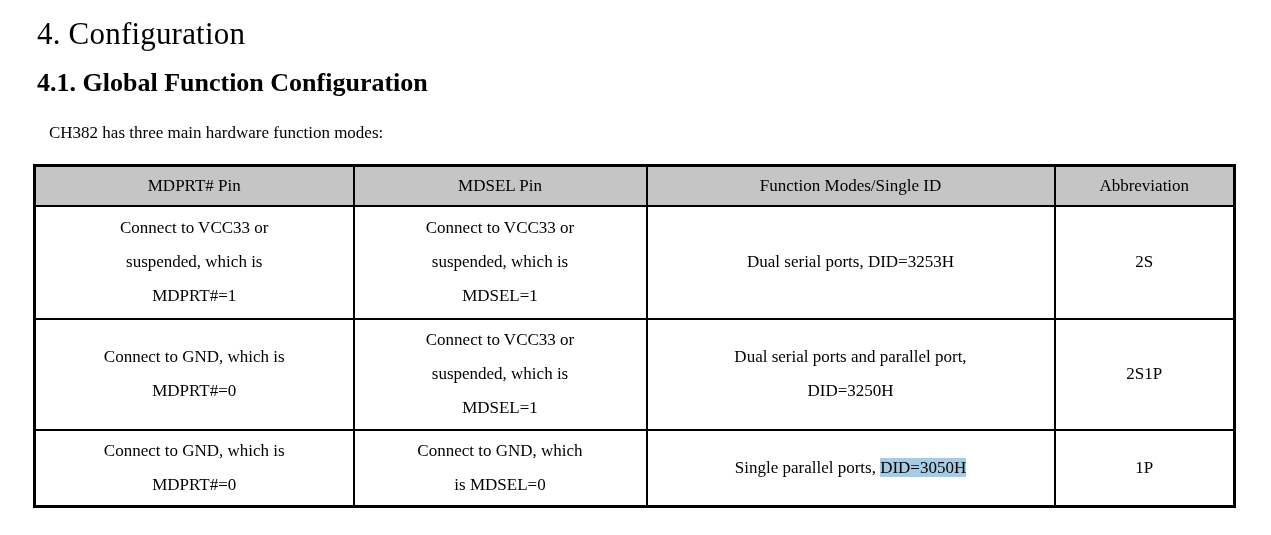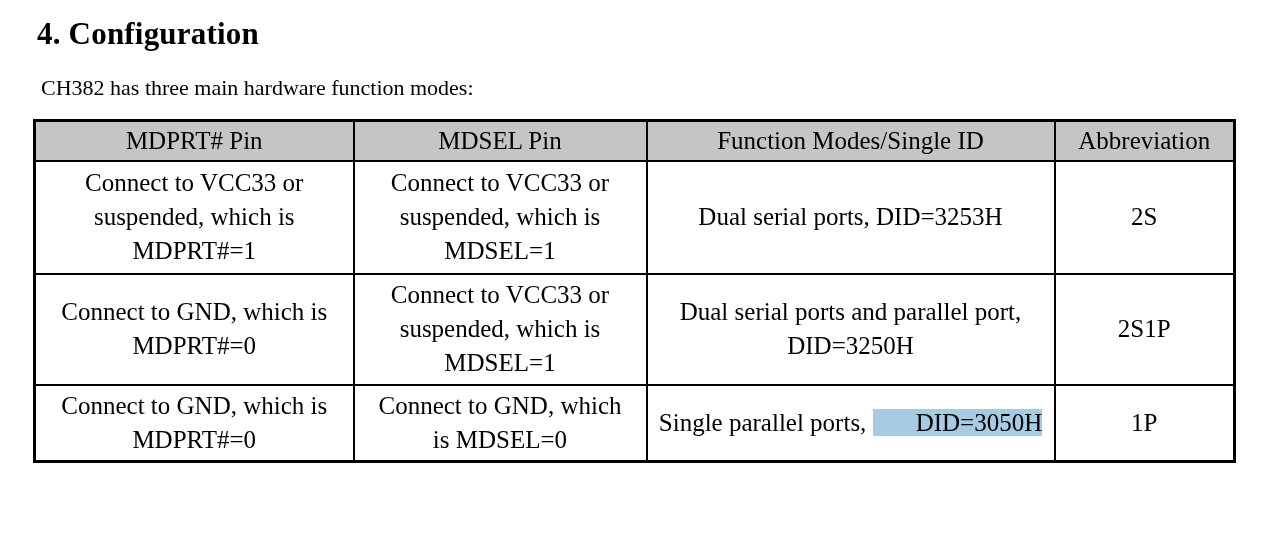--- a/index.html
+++ b/index.html
@@ -4,55 +4,56 @@
 <style>
   * { box-sizing: border-box; }
   html, body { margin: 0; padding: 0; background: #ffffff; }
   body {
     width: 1271px; height: 535px; overflow: hidden;
     font-family: "Liberation Serif", "DejaVu Serif", serif;
     color: var(--text, #000000);
   }
   .page { padding-left: 33px; padding-right: 5px; }
   h1.sec {
-    font-size: 31px; font-weight: bold; letter-spacing: 0.2px;
+    font-size: 31px; font-weight: normal; letter-spacing: 0.2px;
     margin: 15px 0 0 4px; line-height: 38px;
   }
   h2.subsec {
     font-size: 26px; font-weight: bold;
     margin: 14px 0 0 4px; line-height: 31px;
   }
   p.intro {
-    font-size: 22px; margin: 21px 0 0 8px; line-height: 28px;
+    font-size: 17px; margin: 21px 0 0 16px; line-height: 28px;
   }
   table.modes {
     border-collapse: collapse; table-layout: fixed;
     width: 1200px; margin-top: 17px;
     border: 3px solid var(--border, #000000);
   }
   table.modes th, table.modes td {
     border: 2px solid var(--border, #000000);
     text-align: center; vertical-align: middle;
-    font-size: 25px; line-height: 34px; padding: 0 6px;
+    font-size: 17px; line-height: 34px; padding: 0 6px;
     overflow: hidden;
   }
   table.modes th {
     background: var(--header-bg, #c5c5c5);
     font-weight: normal; height: 40px; line-height: 26px;
   }
   tr.r1 td { height: 113px; }
   tr.r2 td { height: 111px; }
   tr.r3 td { height: 77px; }
-  .hl { background: var(--highlight-bg, #a6cbe3); padding-left: 43px; }
+  .hl { background: var(--highlight-bg, #a6cbe3); }
 </style>
 </head>
 <body>
 
 <div class="page">
   <h1 class="sec">4. Configuration</h1>
+  <h2 class="subsec">4.1. Global Function Configuration</h2>
   <p class="intro">CH382 has three main hardware function modes:</p>
 
   <table class="modes">
     <colgroup>
       <col style="width:319px">
       <col style="width:293px">
       <col style="width:408px">
       <col style="width:180px">
     </colgroup>
     <thead>

